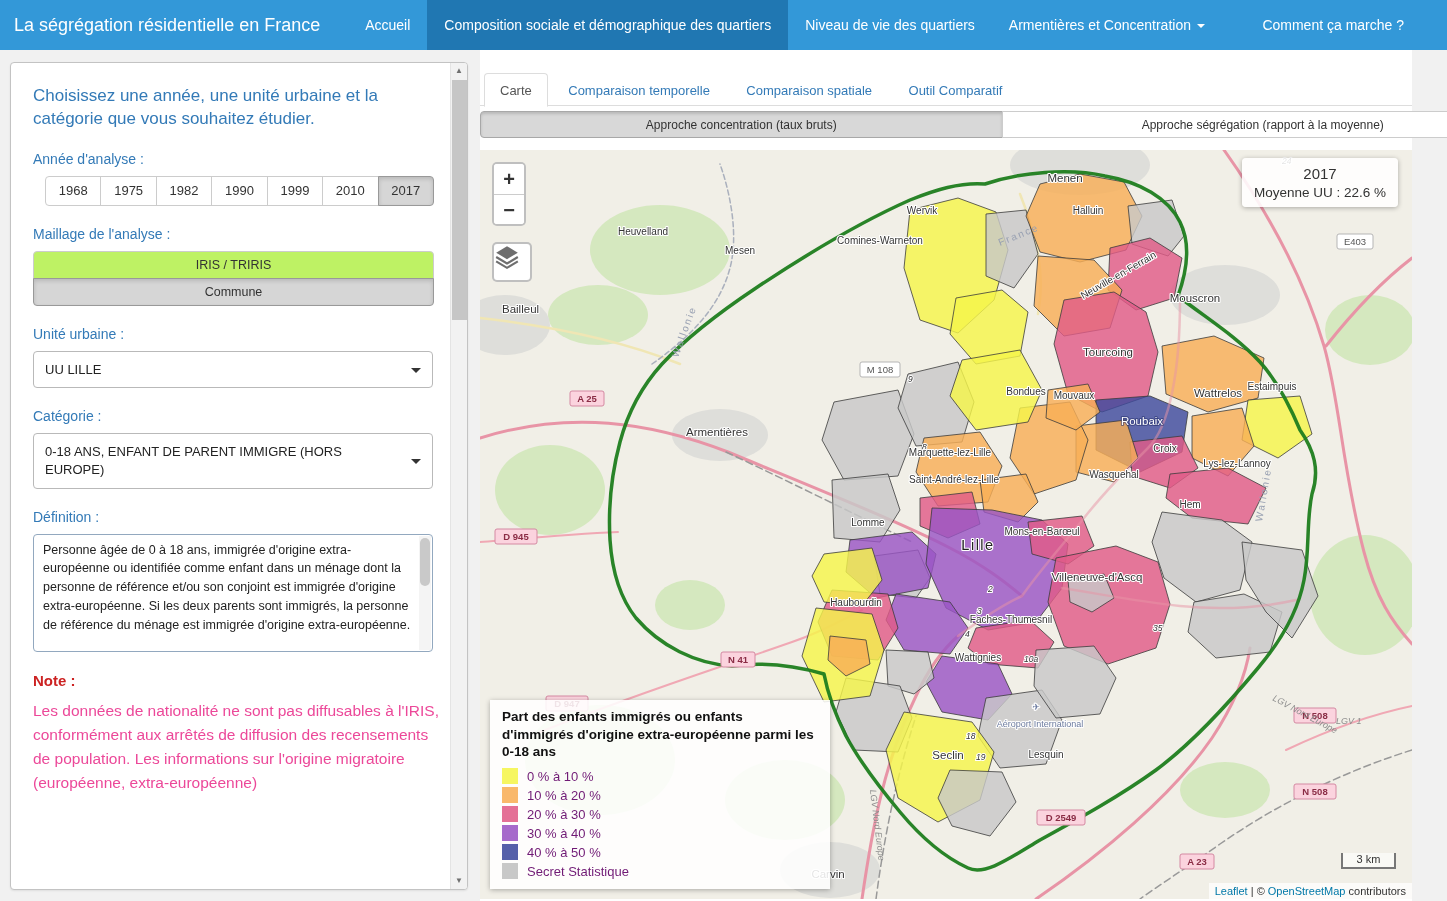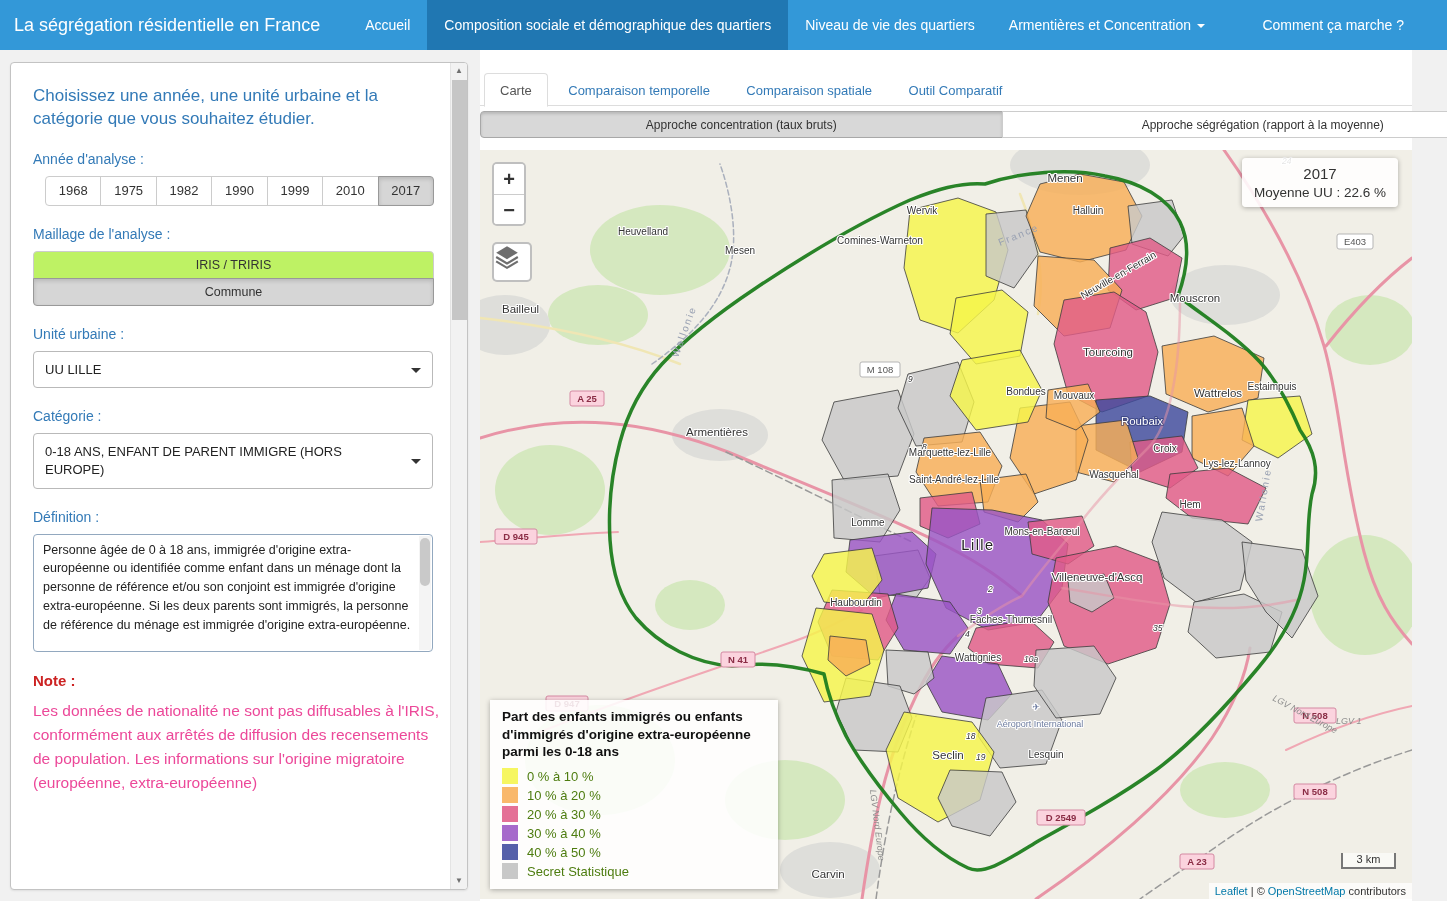--- a/index.html
+++ b/index.html
@@ -76,27 +76,27 @@
   .badge-w rect{fill:#fff;stroke:#b5b5b5;} .badge-w text{fill:#555;font-size:9.5px;text-anchor:middle;}
   .rail-lbl{fill:#8d8d8d;font-size:9px;font-style:italic;}
 
   
   .lf-zoom{position:absolute;left:12px;top:12px;width:34px;border:2px solid rgba(0,0,0,.25);border-radius:5px;background:#fff;z-index:5;overflow:hidden;}
   .lf-btn{width:100%;height:30px;font-size:20px;font-weight:bold;line-height:30px;text-align:center;color:#333;cursor:pointer;background:#fff;}
   .lf-btn.zo{border-top:1px solid #ccc;}
   .lf-layers{position:absolute;left:12px;top:92px;width:40px;height:40px;border:2px solid rgba(0,0,0,.25);border-radius:5px;background:#fff;display:flex;align-items:center;justify-content:center;cursor:pointer;z-index:5;}
   .info-box{position:absolute;right:14px;top:8px;width:156px;padding:7px 8px;background:rgba(255,255,255,.87);border-radius:4px;box-shadow:0 1px 5px rgba(0,0,0,.3);text-align:center;color:#333;z-index:5;}
   .info-year{font-size:15px;} .info-mean{font-size:13.5px;margin-top:3px;}
-  .legend{position:absolute;left:10px;bottom:10px;width:288px;background:rgba(255,255,255,.87);border-radius:0;box-shadow:0 1px 5px rgba(0,0,0,.3);padding:8px 12px 10px;z-index:5;}
+  .legend{position:absolute;left:10px;bottom:10px;width:340px;background:rgba(255,255,255,.87);border-radius:0;box-shadow:0 1px 5px rgba(0,0,0,.3);padding:8px 12px 10px;z-index:5;}
   .legend-title{font-size:13.5px;font-weight:bold;color:#111;line-height:1.3;margin-bottom:7px;}
   .leg-row{display:flex;align-items:center;margin-top:3px;}
   .leg-sw{width:16px;height:16px;margin-right:9px;opacity:.88;}
   .s0{background:var(--leg-0);} .s1{background:var(--leg-1);} .s2{background:var(--leg-2);}
   .s3{background:var(--leg-3);} .s4{background:var(--leg-4);} .s5{background:var(--leg-5);opacity:1;}
-  .leg-label{font-size:13px;color:#4d7c0f;}
+  .leg-label{font-size:13px;color:#701a75;}
   .scale{position:absolute;right:16px;bottom:30px;z-index:5;}
   .scale-inner{border:2px solid #777;border-top:none;background:rgba(255,255,255,.6);width:55px;font-size:11px;color:#333;text-align:center;padding:0 0 2px;}
   .attrib{position:absolute;right:0;bottom:0;background:rgba(255,255,255,.75);font-size:11px;color:#333;padding:2px 6px;z-index:5;white-space:nowrap;}
   .attrib span.link{color:#0078a8;cursor:pointer;}
 </style>
 </head>
 <body>
 
 <div class="page">
 

